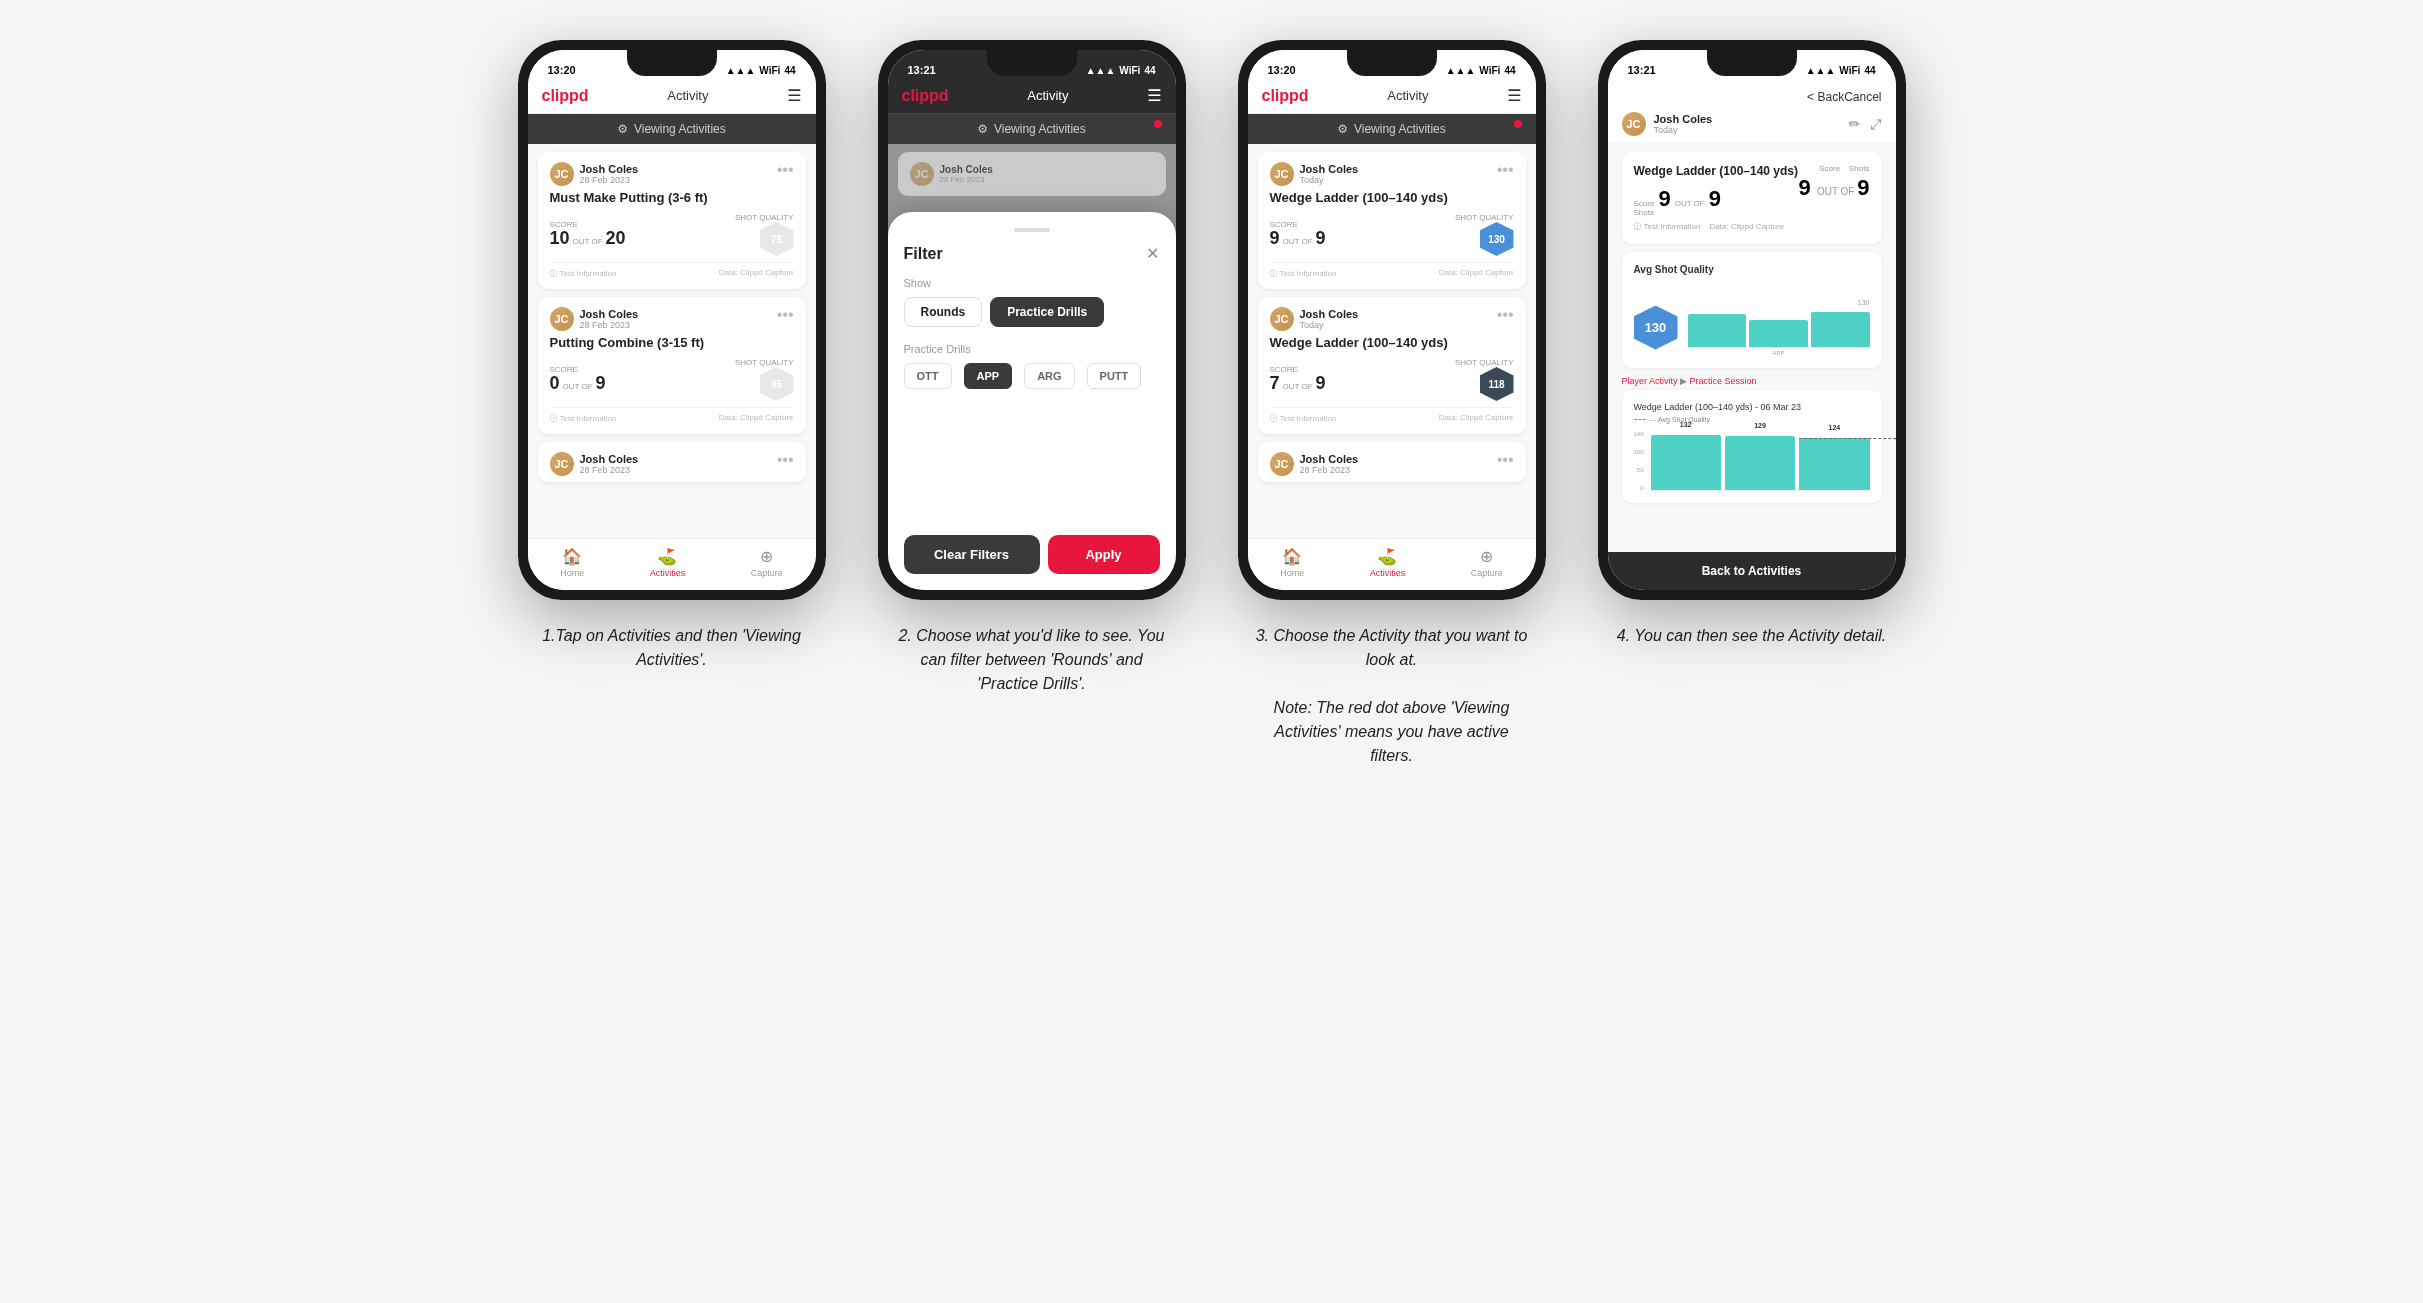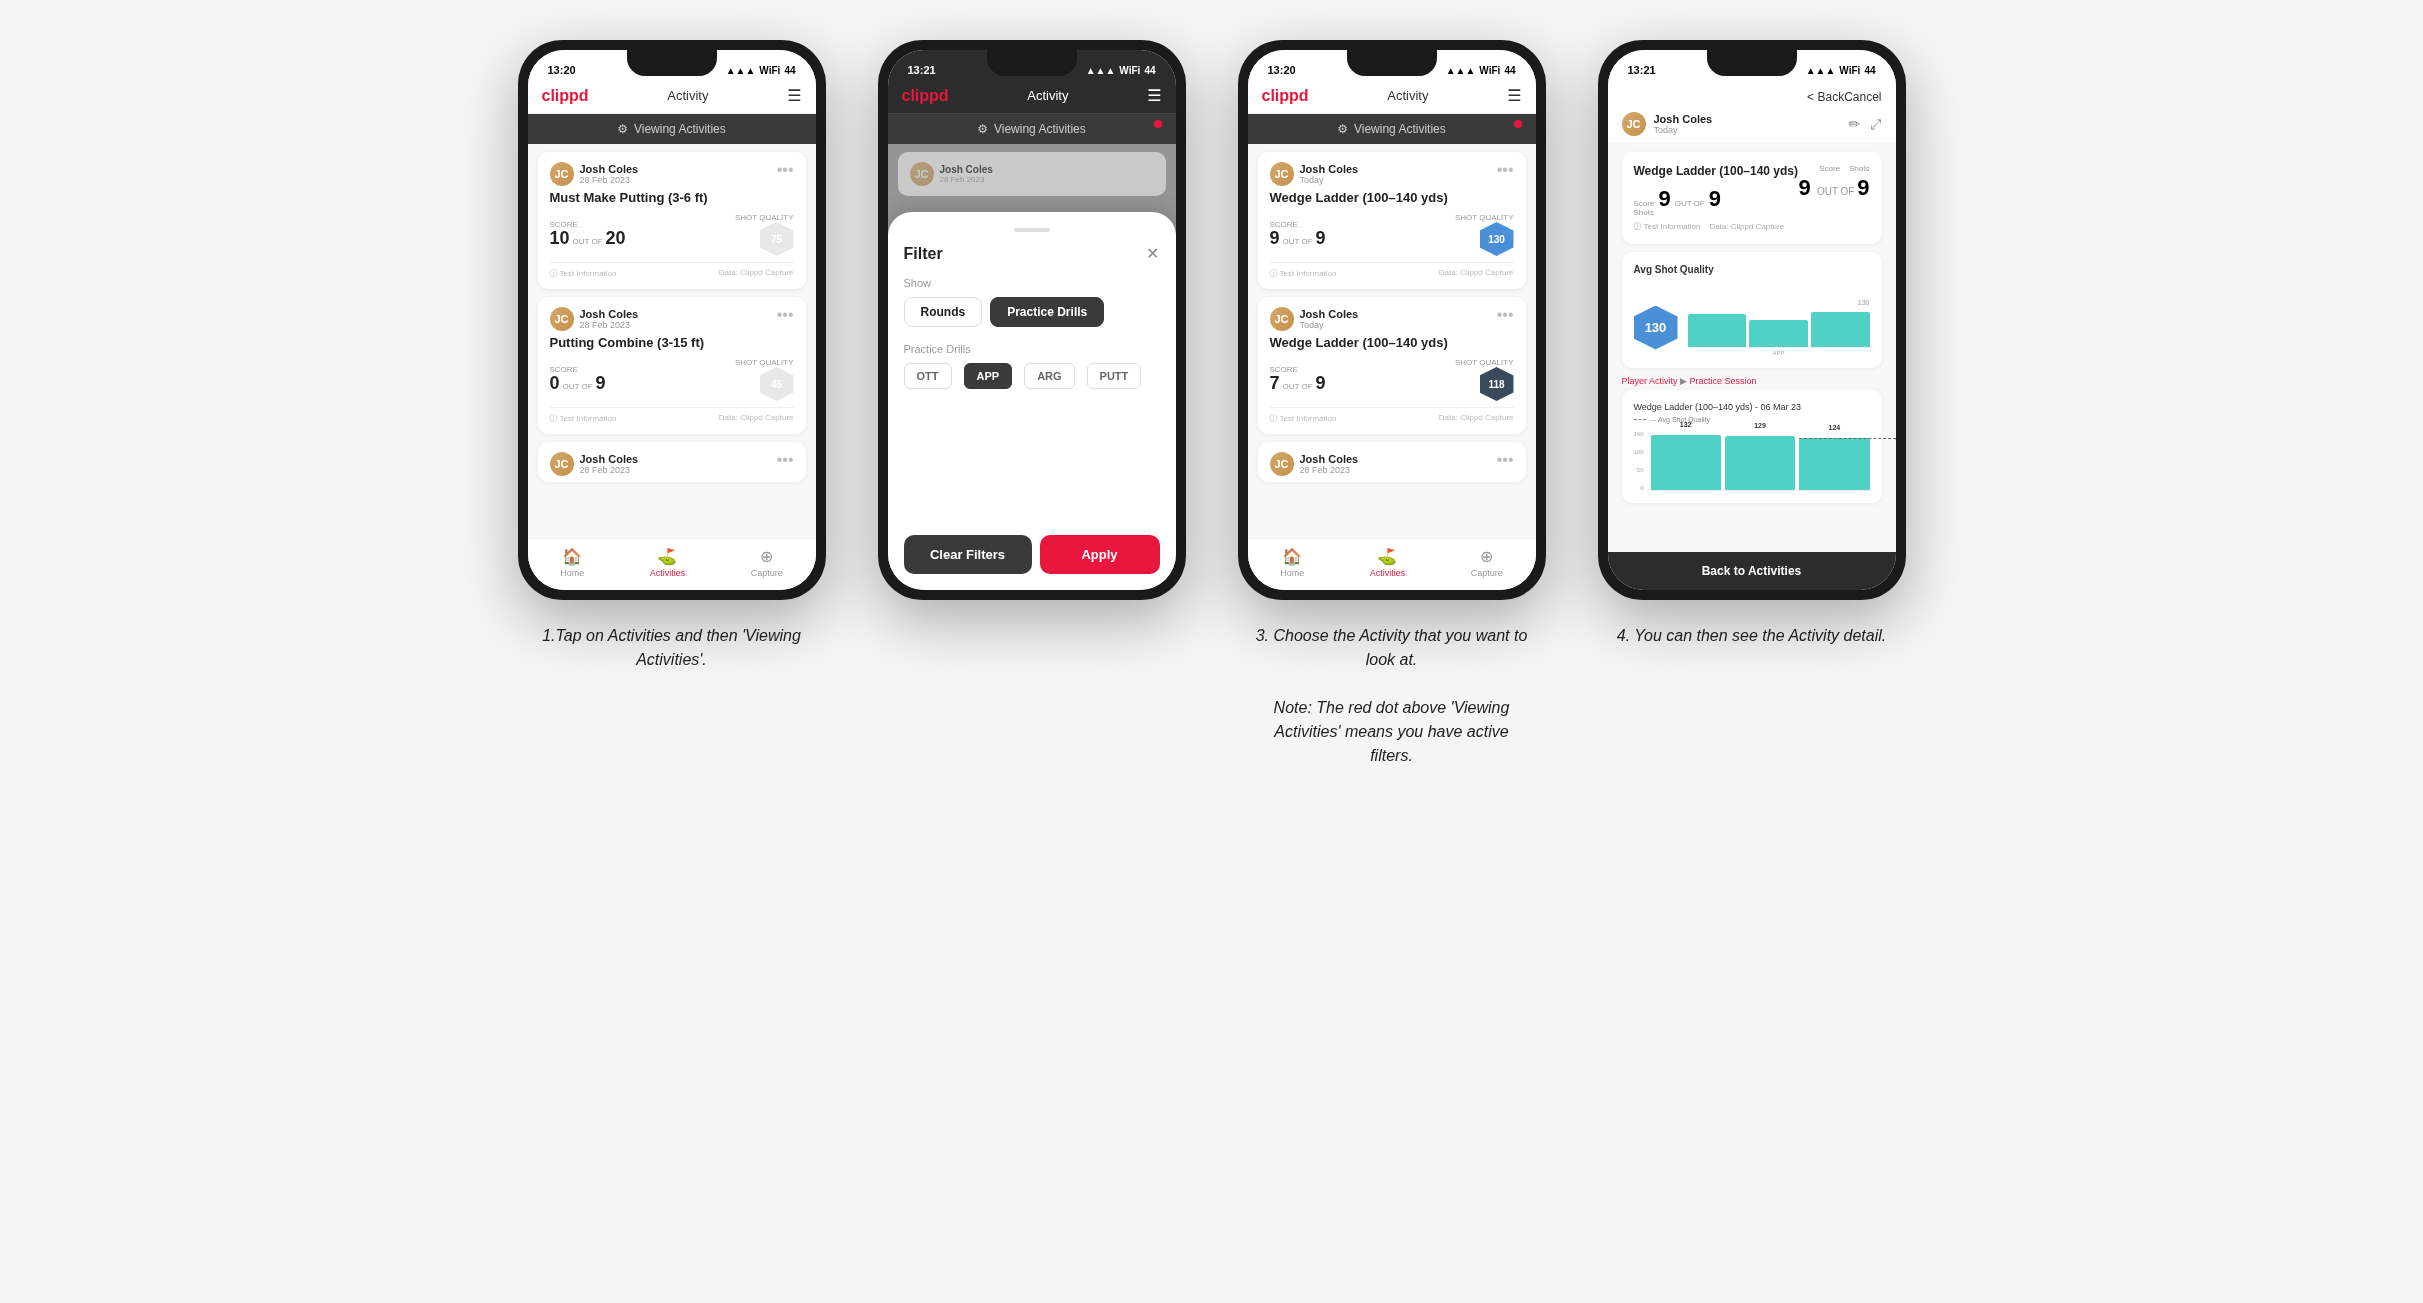--- a/index.html
+++ b/index.html
@@ -264,21 +264,21 @@
       background: #3a3a3a;
       color: #fff;
       border: none;
       border-radius: 10px;
       font-size: 13px;
       font-weight: 600;
       cursor: pointer;
     }
     .btn-apply {
       flex: 1;
-      padding: 8px;
+      padding: 0;
       background: #e8163d;
       color: #fff;
       border: none;
       border-radius: 10px;
       font-size: 13px;
       font-weight: 600;
       cursor: pointer;
     }
     
     .detail-header {
@@ -568,20 +568,21 @@
             <button class="drill-btn">ARG</button>
             <button class="drill-btn">PUTT</button>
           </div>
           <div class="modal-footer">
             <button class="btn-clear">Clear Filters</button>
             <button class="btn-apply">Apply</button>
           </div>
         </div>
       </div>
     </div>
+    <div class="caption">2. Choose what you'd like to see. You can filter between 'Rounds' and 'Practice Drills'.</div>
   </div>
 
   <div class="phone-column">
     <div class="phone">
       <div class="phone-notch"></div>
       <div class="phone-screen">
 
         <div class="status-bar">
           <span>13:20</span>
           <div class="status-icons">

